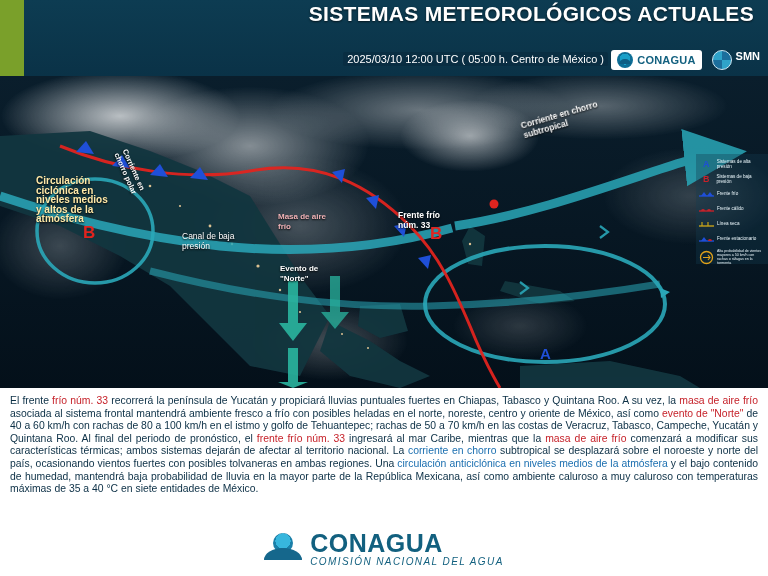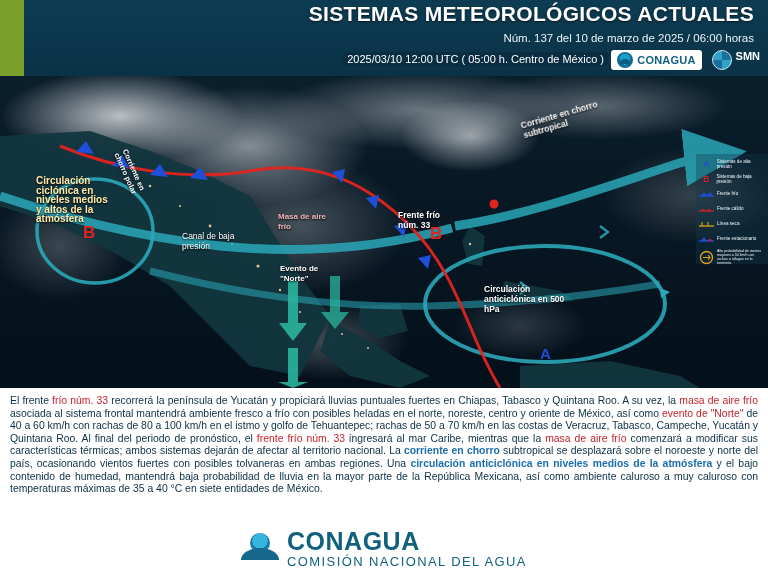--- a/index.html
+++ b/index.html
@@ -78,50 +78,49 @@
   .legend .glyph{width:15px;text-align:center;font-size:9px;font-weight:bold;}
 
   
   .textblock{
     position:absolute;left:0;top:388px;width:768px;height:132px;
     background:#ffffff;color:#0b2f45;
     padding:7px 10px 0 10px;box-sizing:border-box;
     font-size:10.4px;line-height:12.6px;text-align:justify;
   }
   .hl-red{color:#c6222a;font-weight:normal;}
-  .hl-blue{color:#1b6fb0;font-weight:bold;}
+  .hl-blue{color:#1b6fb0;font-weight:normal;}
 
   
   .footer{
     position:absolute;left:0;top:520px;width:768px;height:56px;
     background:#ffffff;display:flex;align-items:center;justify-content:center;gap:8px;
   }
   .footer .fmark{
     width:38px;height:30px;position:relative;
   }
   .footer .fmark .drop{
     position:absolute;left:9px;top:0;width:20px;height:20px;border-radius:50%;
     background:radial-gradient(circle at 50% 40%,#37b6dd 0 48%,#1a7fa8 49% 100%);
   }
   .footer .fmark .wave{
     position:absolute;left:0;top:15px;width:38px;height:12px;
     border-radius:50%/100% 100% 0 0;background:#15678c;
   }
   .footer .ftxt .big{font-size:25px;font-weight:bold;color:#12607f;letter-spacing:.5px;line-height:26px;}
-  .footer .ftxt .small{font-size:13px;color:#12607f;letter-spacing:1.4px;}
+  .footer .ftxt .small{font-size:10px;color:#12607f;letter-spacing:1.4px;font-style:italic;}
 </style>
 </head>
 <body>
 
 <div class="page">
 
   <div class="header">
     <div class="corner-green"></div>
     <div class="title">SISTEMAS METEOROLÓGICOS ACTUALES</div>
-    <div class="sub1">Núm. 137 del 10 de marzo de 2025 / 06:00 horas</div>
     <div class="sub2">2025/03/10 12:00 UTC ( 05:00 h. Centro de México )</div>
     <div class="logos">
       <div class="logo-conagua">
         <div class="mark"></div>
         <div class="txt">CONAGUA</div>
       </div>
       <div class="logo-smn">
         <div class="mark"></div>
         <div class="txt">SMN</div>
       </div>
@@ -236,21 +235,20 @@
     <div style="position:absolute;left:520px;top:28px;width:120px;font-size:8.5px;line-height:10px;color:#ffffff;font-weight:bold;transform:rotate(-16deg);text-shadow:0 1px 2px #000;">Corriente en chorro subtropical</div>
 
     <div style="position:absolute;left:182px;top:155px;width:72px;font-size:8.5px;line-height:10px;color:#ffffff;text-shadow:0 1px 2px #000;">Canal de baja presión</div>
 
     <div style="position:absolute;left:278px;top:136px;width:56px;font-size:8px;line-height:9.5px;color:#f0b2b6;font-weight:bold;text-shadow:0 1px 2px #000;">Masa de aire frío</div>
 
     <div style="position:absolute;left:280px;top:188px;width:56px;font-size:8px;line-height:9.5px;color:#ffffff;font-weight:bold;text-shadow:0 1px 2px #000;">Evento de "Norte"</div>
 
     <div style="position:absolute;left:398px;top:134px;width:62px;font-size:8.5px;line-height:10px;color:#ffffff;font-weight:bold;text-shadow:0 1px 2px #000;">Frente frío núm. 33</div>
 
-    <div style="position:absolute;left:484px;top:208px;width:90px;font-size:8.5px;line-height:10px;color:#ffffff;font-weight:bold;text-shadow:0 1px 2px #000;">Circulación anticiclónica en 500 hPa</div>
 
     <div class="legend">
       <div class="row">
         <div class="glyph" style="color:#1f4fd8">A</div>
         <div class="lbl">Sistemas de alta presión</div>
       </div>
       <div class="row">
         <div class="glyph" style="color:#c6222a">B</div>
         <div class="lbl">Sistemas de baja presión</div>
       </div>

